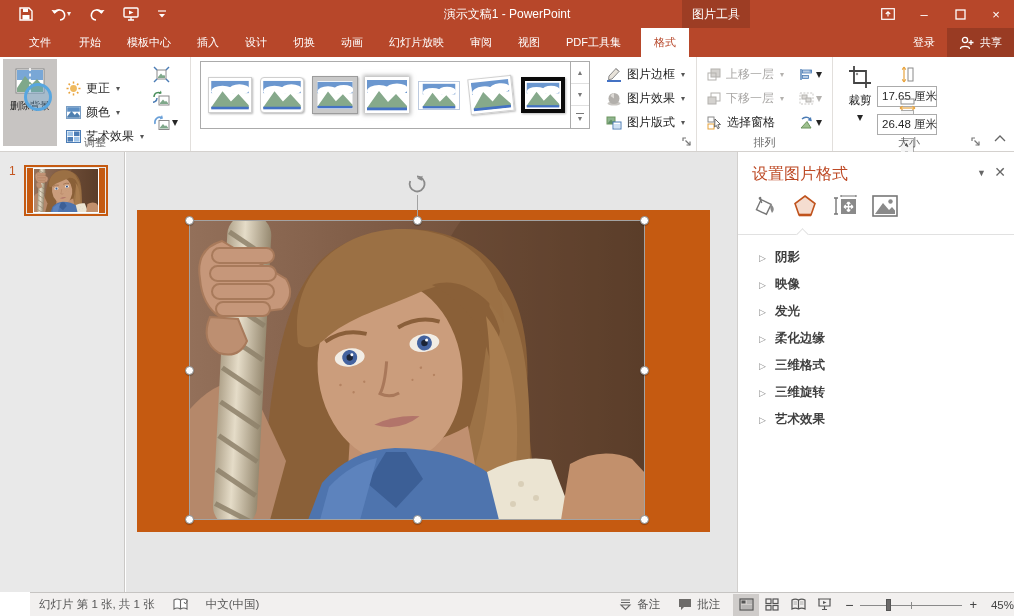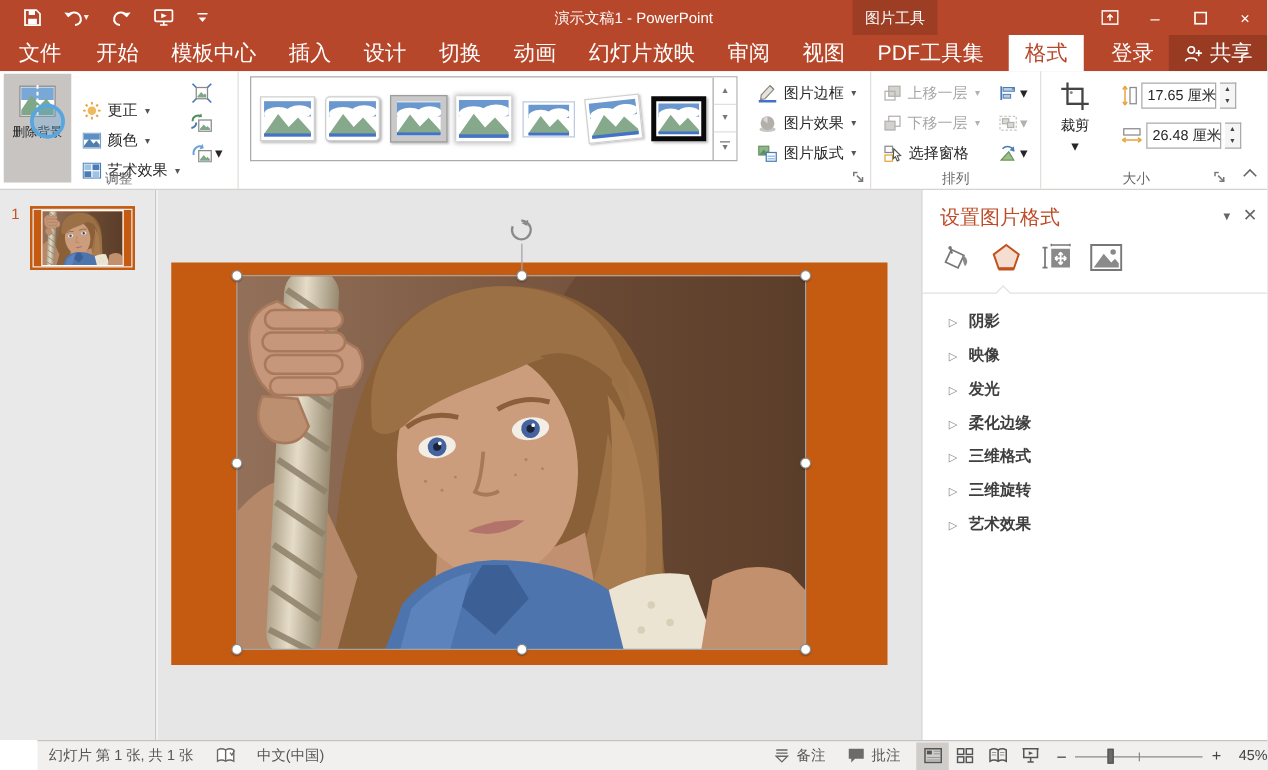--- a/index.html
+++ b/index.html
@@ -15,21 +15,21 @@
   .caret{font-size:8px;line-height:1;color:#fff;opacity:.9;}
   .win-title{position:absolute;left:0;top:0;width:100%;height:28px;display:flex;align-items:center;
              justify-content:center;font-size:12px;pointer-events:none;}
   .ctxblock{position:absolute;left:682px;top:0;height:28px;padding:0 10px;display:flex;align-items:center;
             background:rgba(0,0,0,0.14);font-size:12px;}
   .winbtns{position:absolute;right:0;top:0;height:28px;display:flex;}
   .winbtn{width:36px;height:28px;display:flex;align-items:center;justify-content:center;font-size:13px;}
 
   
   .tabrow{position:absolute;left:0;top:28px;width:100%;height:29px;background:#B7472A;display:flex;
-          align-items:stretch;color:#fff;font-size:17px;}
+          align-items:stretch;color:#fff;font-size:11px;padding-left:14px;}
   .tab{display:flex;align-items:center;padding:0 13px;}
   .tab.first{padding:0 15px;}
   .tab.active{background:#fff;color:#B7472A;margin-left:7px;}
   .tellme{display:flex;align-items:center;gap:6px;padding:0 11px;color:rgba(255,255,255,.8);}
   .trspace{flex:1;}
   .signin{display:flex;align-items:center;padding:0 12px;}
   .share{display:flex;align-items:center;gap:6px;padding:0 12px;background:rgba(0,0,0,0.16);}
 
   
   .ribbon{position:absolute;left:0;top:57px;width:100%;height:95px;background:#fff;
@@ -71,21 +71,21 @@
   .bcol{position:absolute;left:412px;top:6px;display:flex;flex-direction:column;gap:1px;}
   .launcher{position:absolute;right:3px;bottom:3px;width:12px;height:12px;display:flex;
             align-items:center;justify-content:center;}
 
   .arr-rows{position:absolute;left:7px;top:6px;display:flex;flex-direction:column;gap:1px;}
   .arr-mini{position:absolute;left:100px;top:6px;display:flex;flex-direction:column;gap:2px;}
 
   .cropbtn{position:absolute;left:6px;top:2px;width:42px;height:87px;display:flex;flex-direction:column;
            align-items:center;padding-top:6px;}
   .cropbtn .blabel{font-size:11.5px;margin-top:4px;}
-  .spinrow{position:absolute;left:64px;display:flex;align-items:center;gap:3px;}
+  .spinrow{position:absolute;left:44px;display:flex;align-items:center;gap:3px;flex-direction:column;}
   .spinbox{width:60px;height:21px;border:1px solid #ababab;background:#fff;font-size:11.5px;
            display:flex;align-items:center;padding-left:4px;white-space:nowrap;}
   .spinner{width:13px;height:21px;border:1px solid #ababab;border-left:none;display:grid;
            grid-template-rows:1fr 1fr;background:#f5f5f5;}
   .spinner span{display:flex;align-items:center;justify-content:center;font-size:5.5px;color:#444;}
   .collapse{position:absolute;right:8px;bottom:6px;}
 
   
   .thumbs{position:absolute;left:0;top:152px;width:125px;height:440px;background:#e9e9e9;
           border-right:1px solid #cac8c6;}

